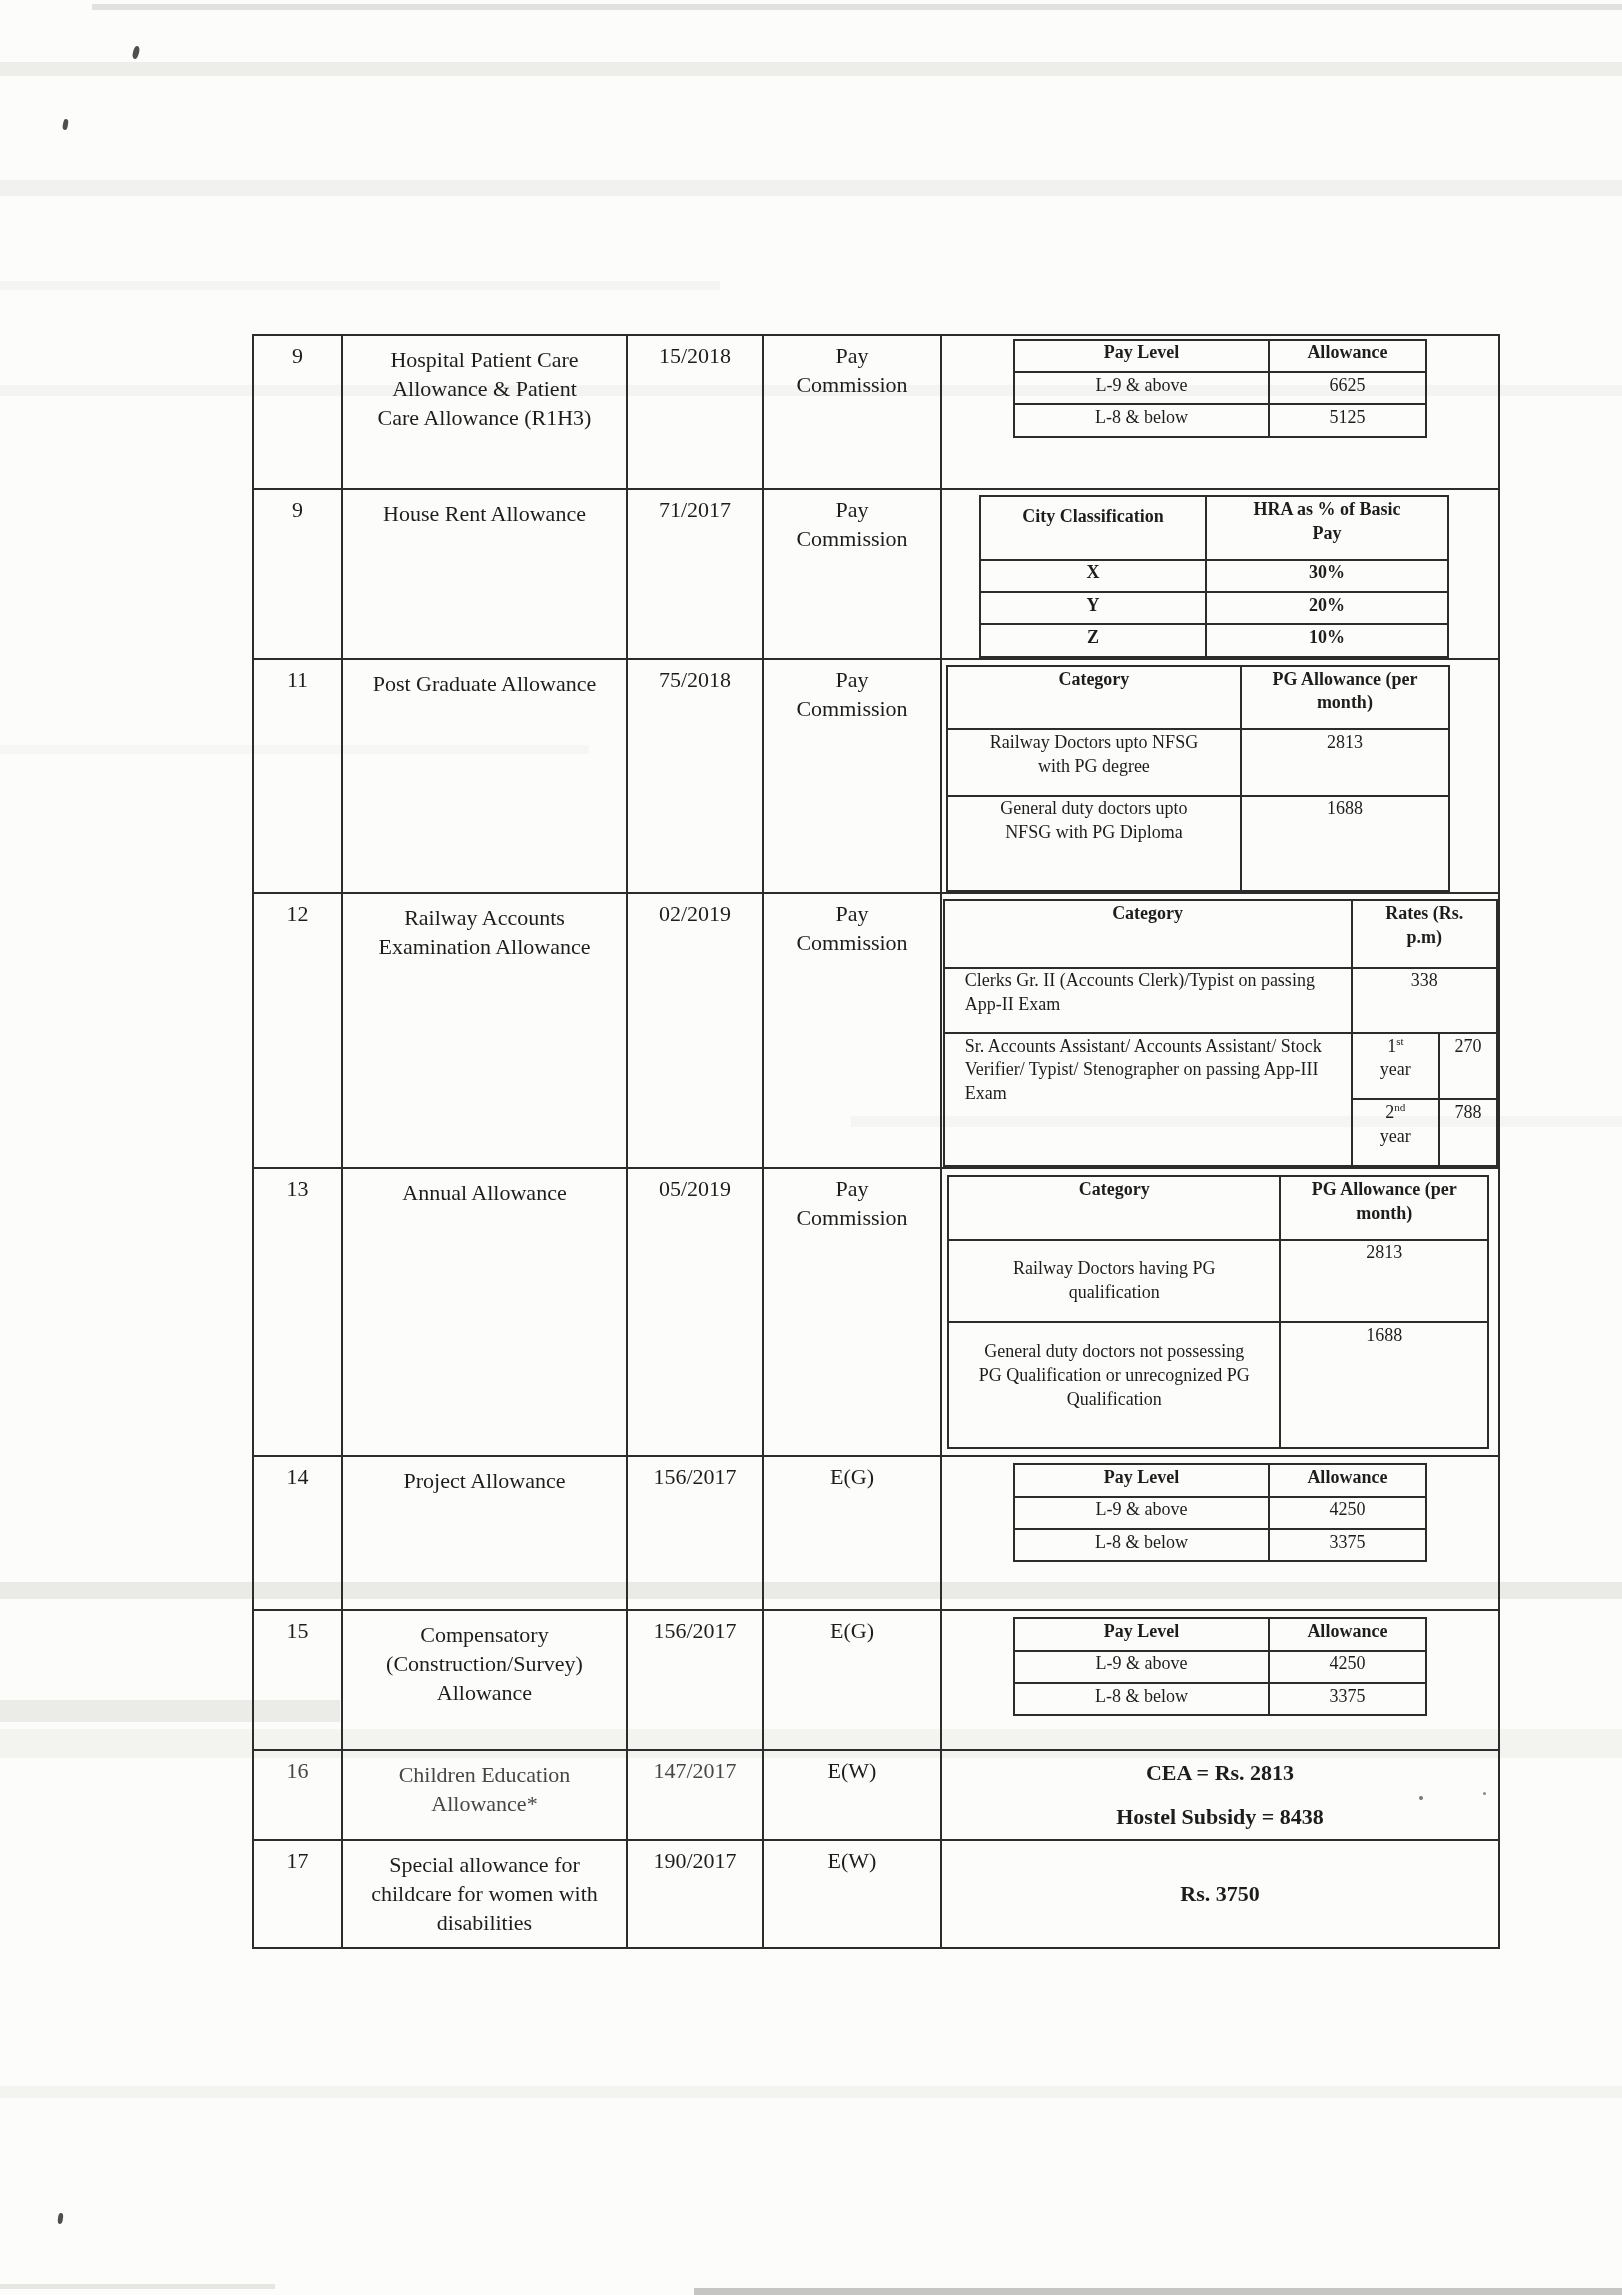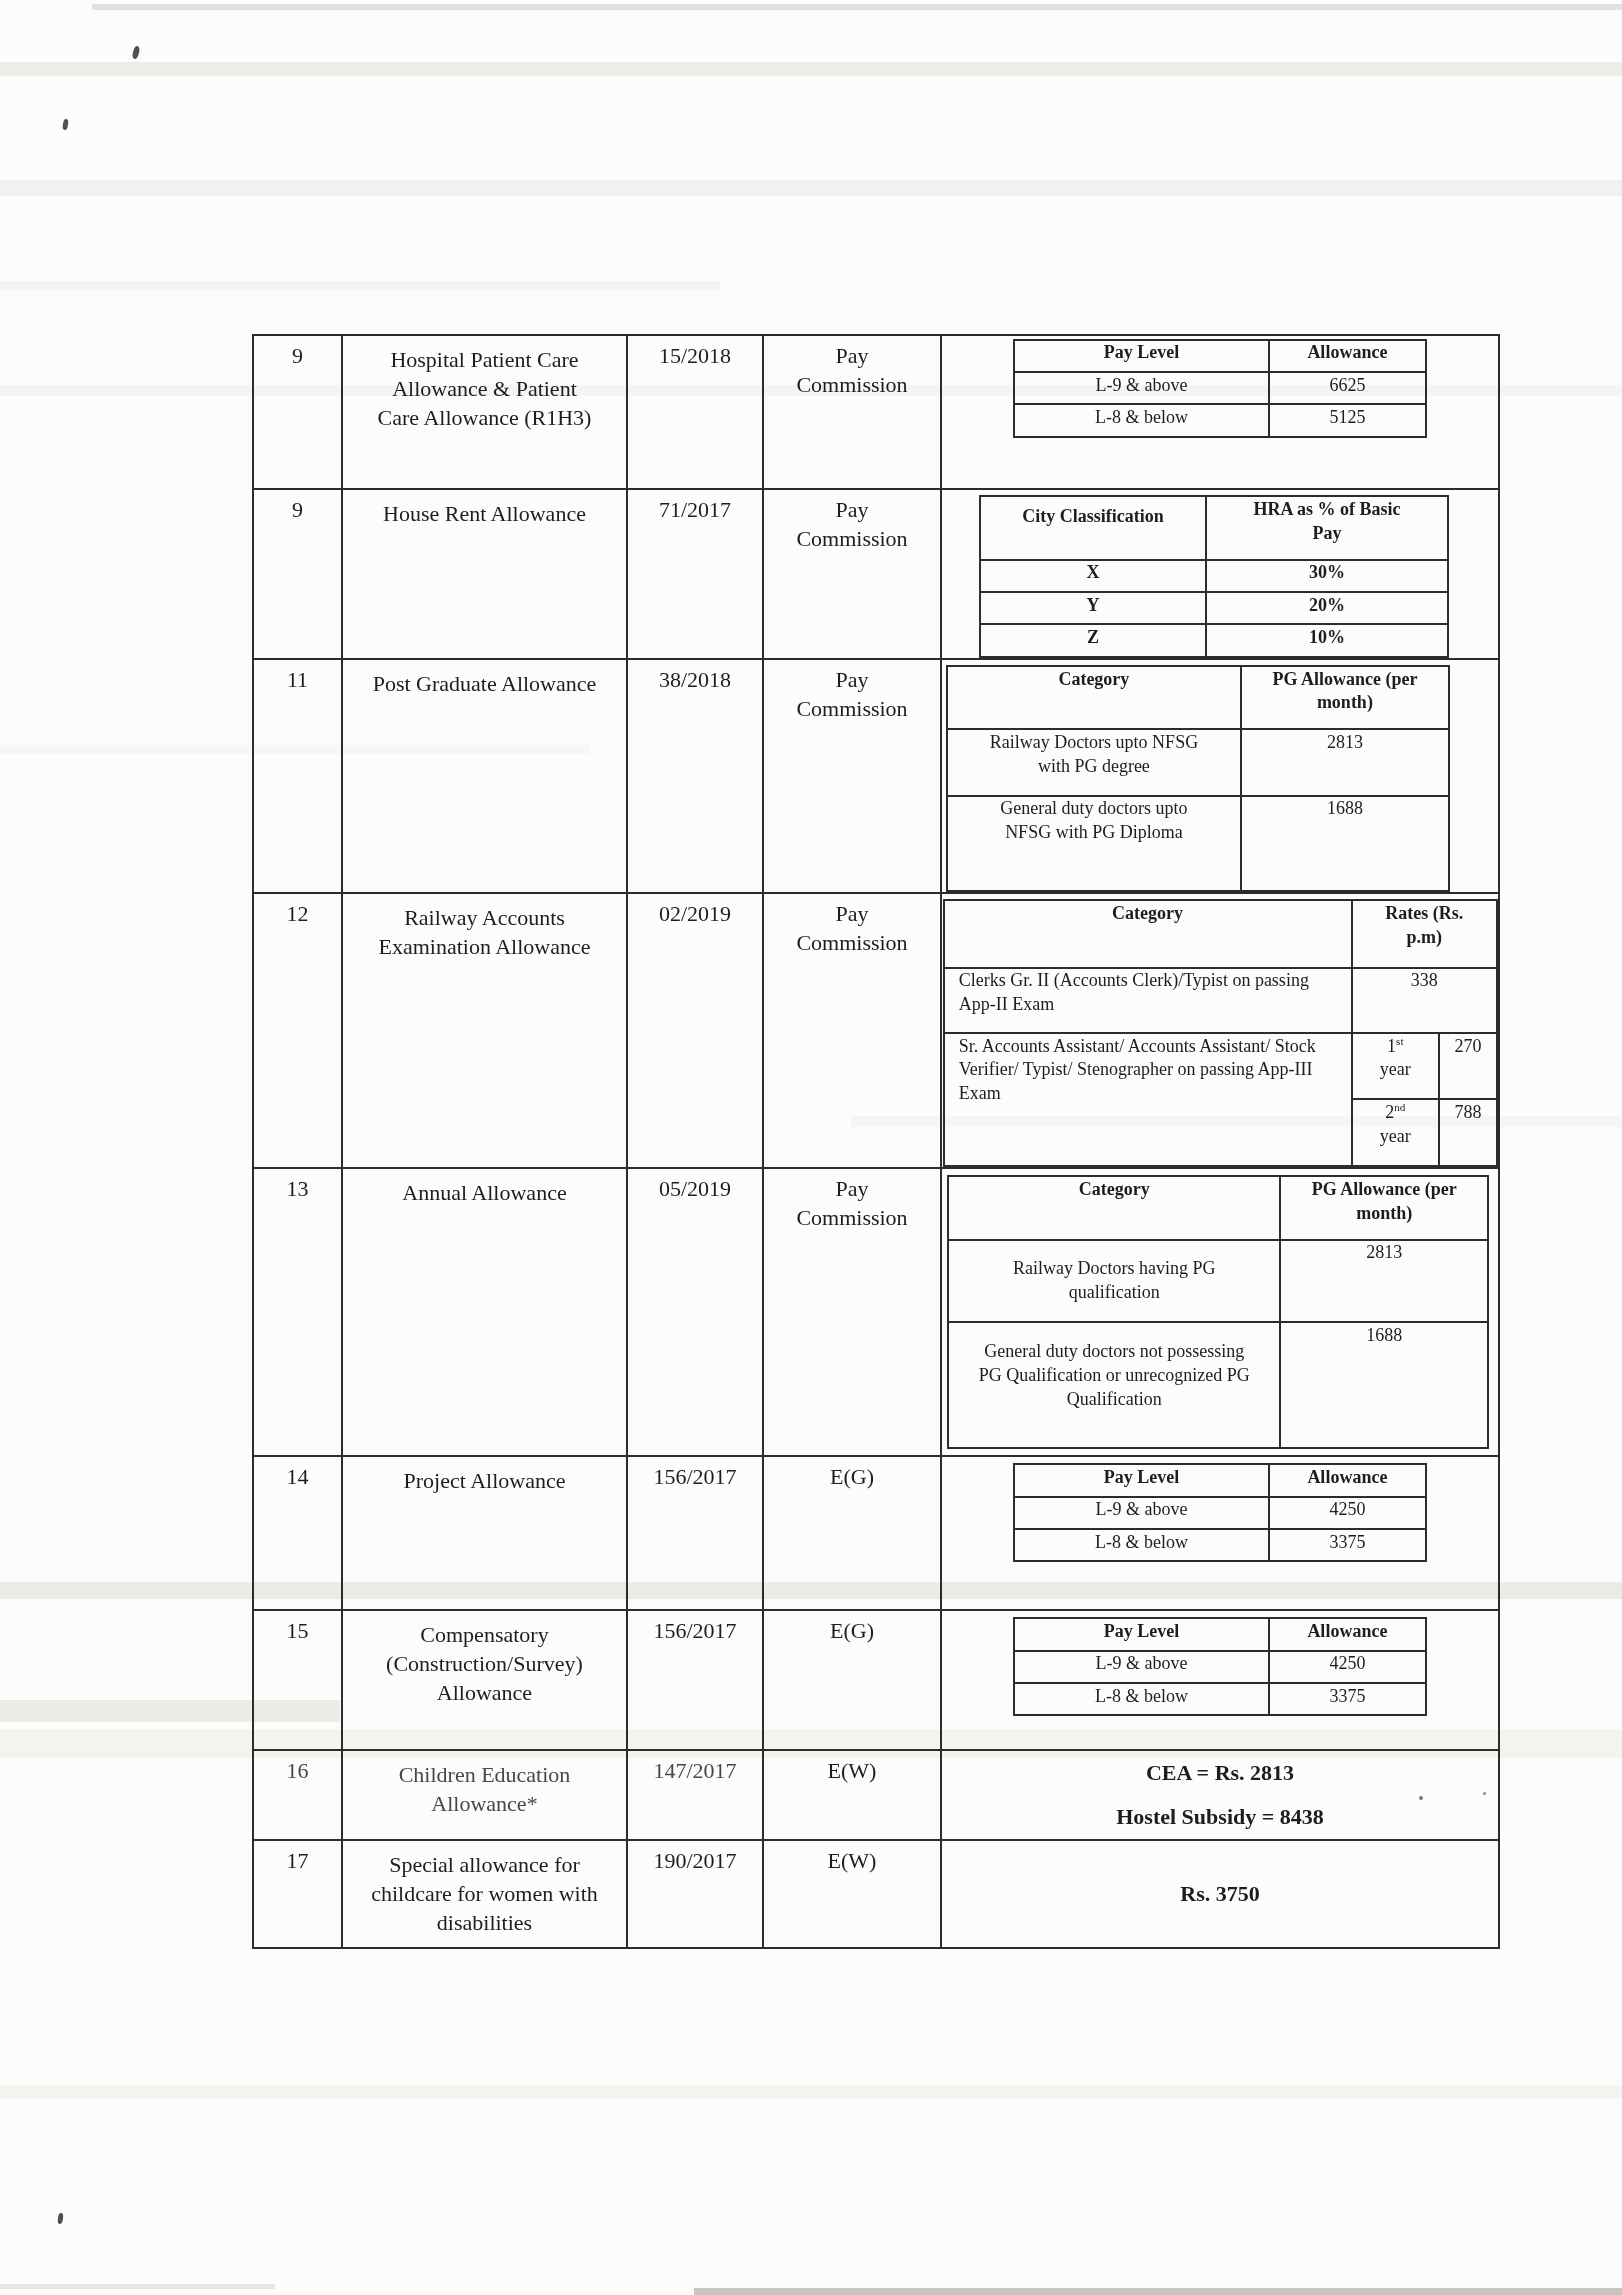--- a/index.html
+++ b/index.html
@@ -46,21 +46,21 @@
   .nt12{margin:5.2px 0 0 0.7px;}
   .nt13{margin:6.5px 0 0 5.2px;}
   .nt14{margin:6.5px 0 0 71px;}
   .hw230{max-width:151px;margin:7px auto;}
   .hw240{max-width:157px;margin:0 auto;}
   .hw250{max-width:164px;margin:0 auto;}
   .hw150{max-width:98px;margin:0 auto;}
   .cw330{max-width:216px;margin:0 auto;}
   .cw410{max-width:274px;margin:16px auto;}
   .bold{font-weight:bold;}
-  .nt12 td.cat{text-align:left;padding-left:14px;padding-right:5.2px;}
+  .nt12 td.cat{text-align:left;padding-left:20px;padding-right:5.2px;}
   sup{font-size:0.62em;line-height:0;}
   
   td.dettext{vertical-align:middle !important;font-weight:bold;padding:0 !important;}
   td.dettext .dl{line-height:2.0;}
 </style>
 </head>
 <body>
 
 <div id="page">
 
@@ -170,21 +170,21 @@
           </tbody>
             </table>
         </td>
       </tr>
 
       <tr style="height:232px;">
         <td>11</td>
         <td>
             <div class="nm">Post Graduate Allowance</div>
           </td>
-        <td>38/2018</td>
+        <td>75/2018</td>
         <td>
             <div class="aw">Pay Commission</div>
           </td>
         <td class="det">
           <table class="nt nt11">
             <colgroup>
                 <col style="width:294px">
                 <col style="width:208px">
                 <col style="width:47px">
               </colgroup>

